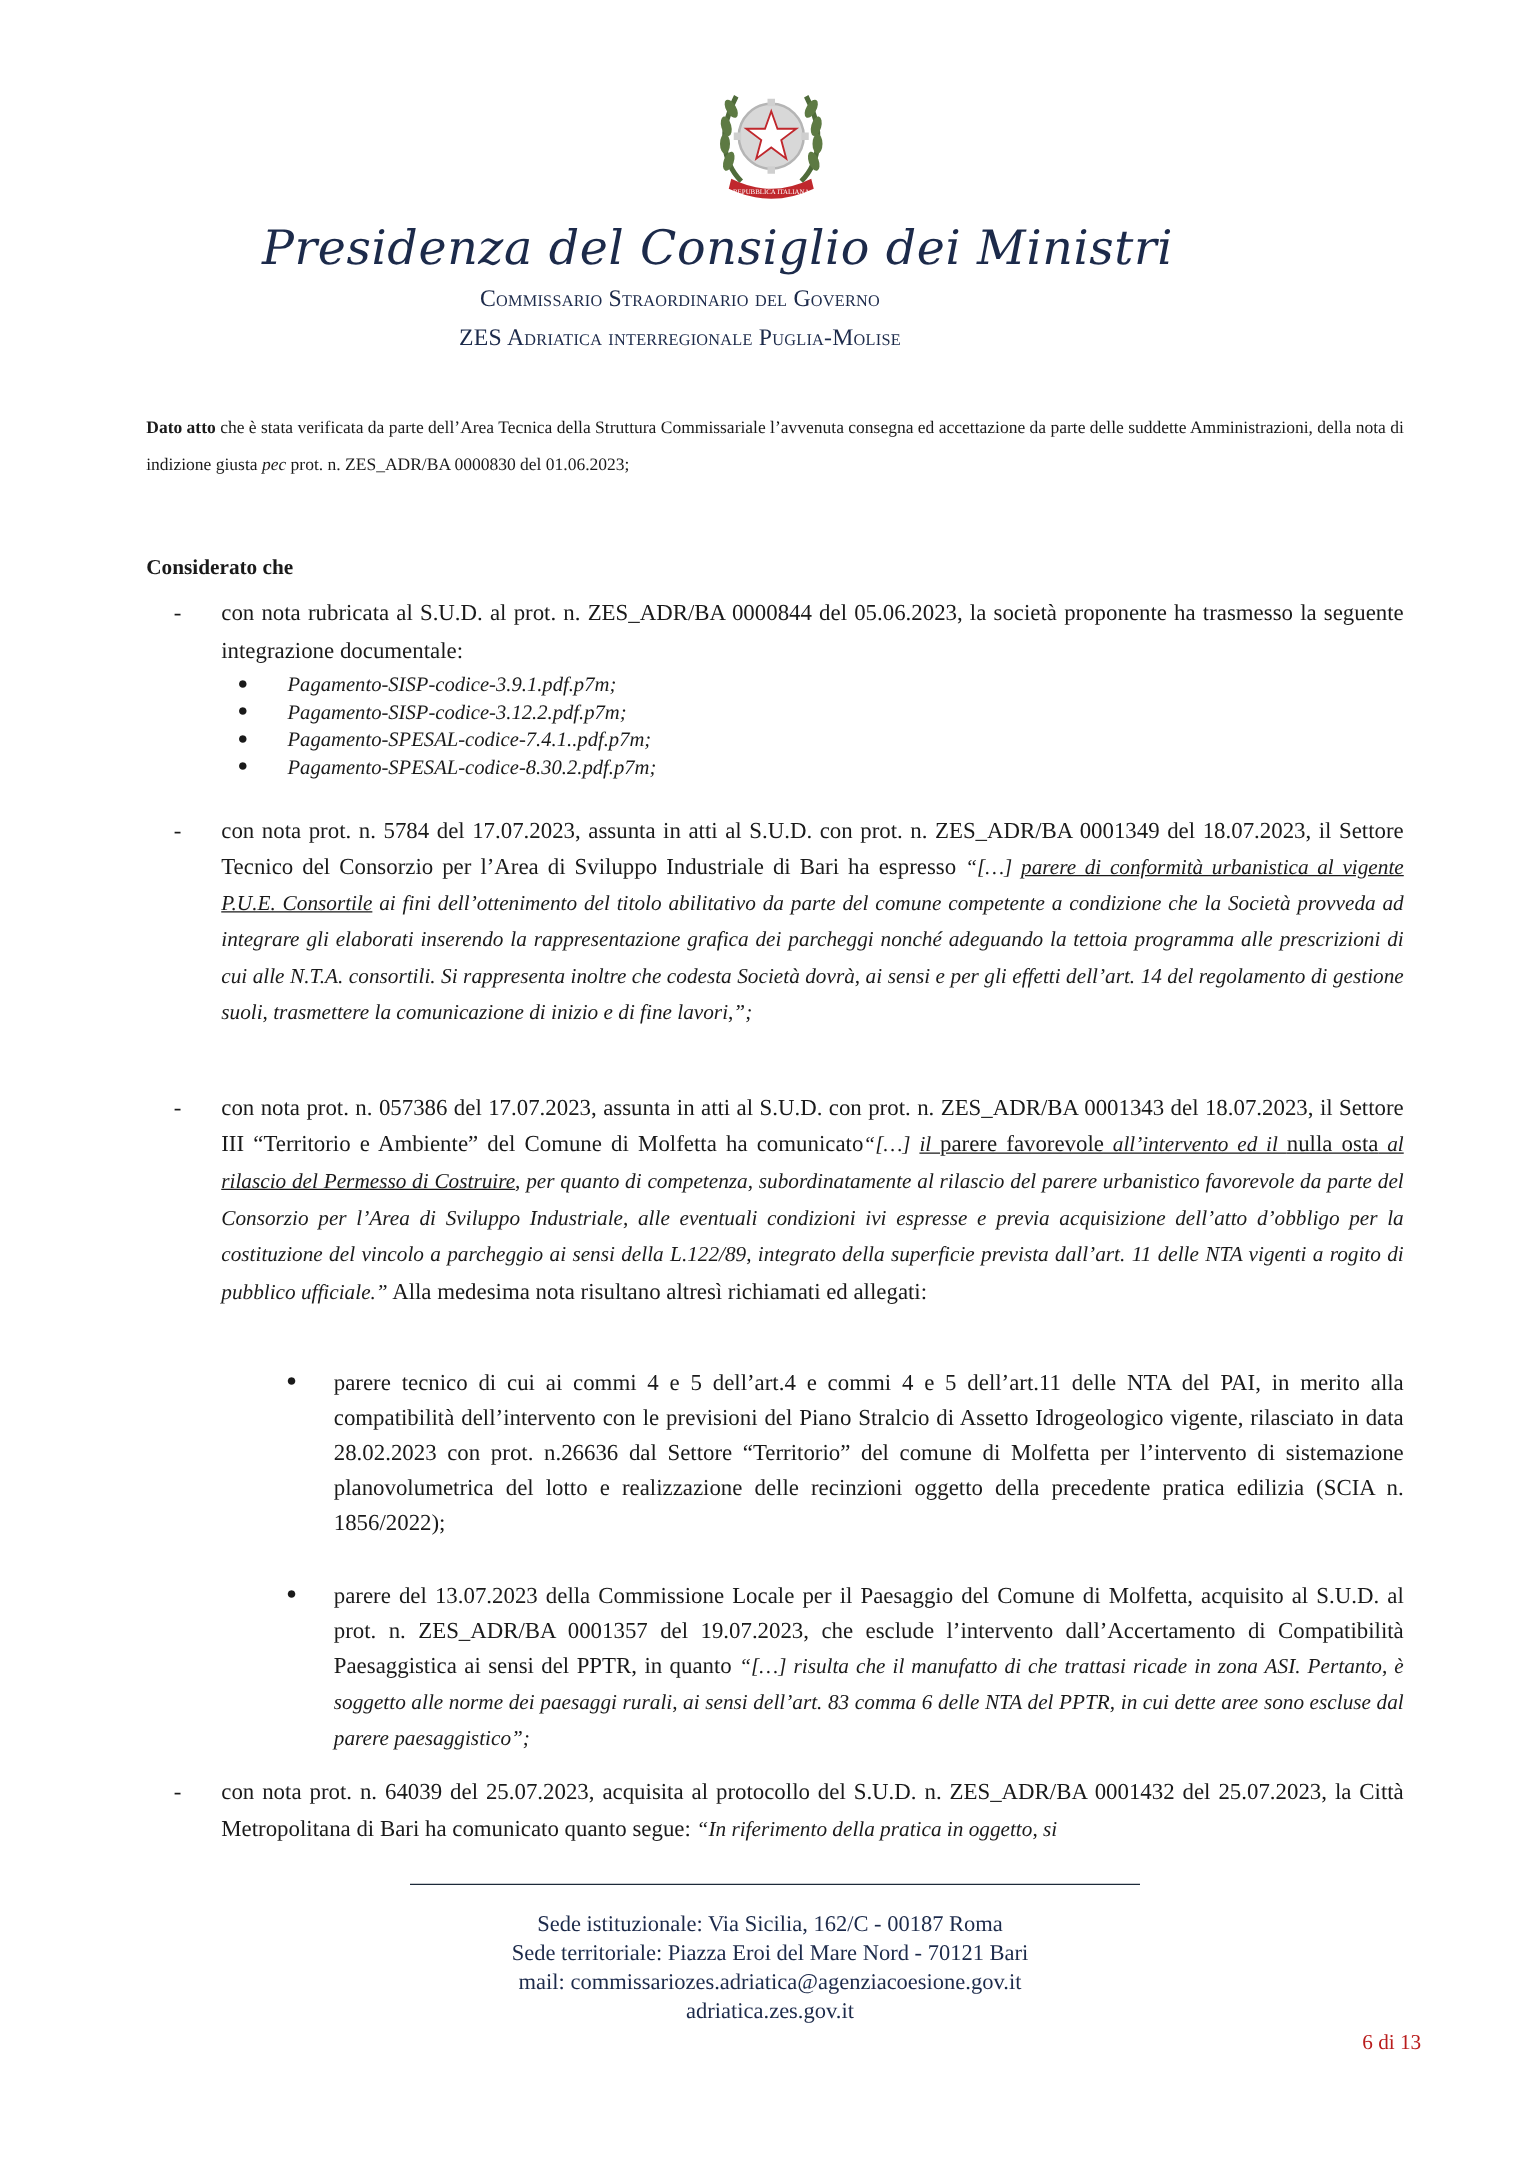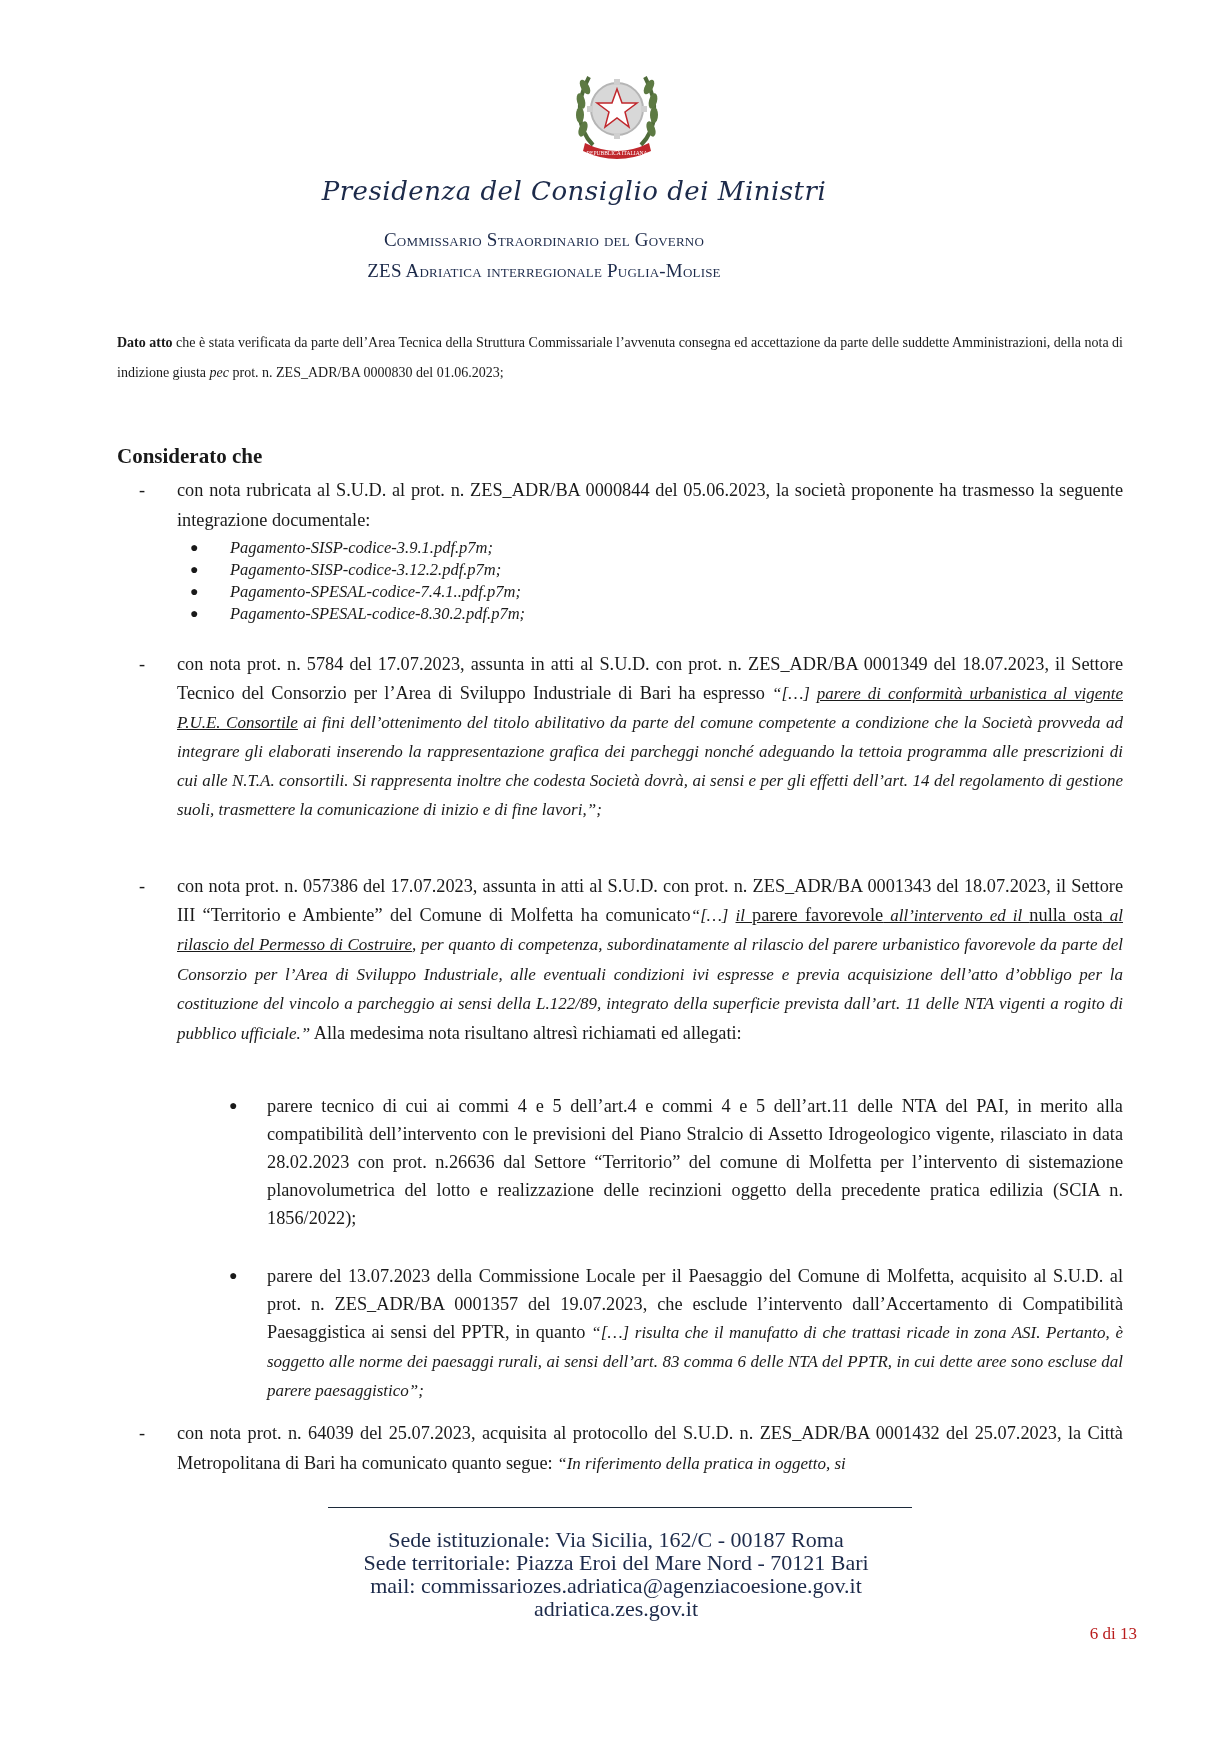--- a/index.html
+++ b/index.html
@@ -4,30 +4,30 @@
 <style>
   html, body { margin: 0; padding: 0; background: #ffffff; }
   body { width: 1232px; height: 1743px; position: relative; overflow: hidden;
          font-family: "Liberation Serif", "DejaVu Serif", serif; color: #1a1a1a; }
   .page { position: absolute; left: 0; top: 0; width: 1232px; height: 1743px; }
 
   
   .emblem { position: absolute; left: 571px; top: 63px; width: 92px; height: 100px; }
   .script-title { position: absolute; left: 0; width: 1148px; top: 176px; text-align: center;
                   font-family: "DejaVu Serif", "Liberation Serif", serif; font-style: italic;
-                  font-size: 26px; color: #1c2a4a; letter-spacing: 0.5px; }
+                  font-size: 38px; color: #1c2a4a; letter-spacing: 0.5px; }
   .subhead { position: absolute; left: 0; width: 1088px; text-align: center;
              font-variant: small-caps; font-size: 19px; color: #1c2a4a; letter-spacing: 0.2px; }
   .subhead.one { top: 229px; }
   .subhead.two { top: 260px; }
 
   
   .body { position: absolute; left: 117px; width: 1006px; font-size: 14px; line-height: 30px; text-align: justify; }
   .p-dato { top: 328px; }
-  .considerato { position: absolute; left: 117px; top: 444px; font-size: 21px; font-weight: bold; }
+  .considerato { position: absolute; left: 117px; top: 444px; font-size: 17px; font-weight: bold; }
 
   .dash-item { position: absolute; left: 117px; width: 1006px; font-size: 18.3px; line-height: 30px; }
   .dash-item .dash { position: absolute; left: 22px; top: 0; }
   .dash-item .txt { margin-left: 60px; text-align: justify; }
 
   .sub-list { position: absolute; left: 190px; font-size: 16.5px; line-height: 22px; font-style: italic; }
   .sub-list .row { position: relative; height: 22px; }
   .sub-list .bullet { position: absolute; left: 0; top: 0; font-style: normal; font-size: 14px; }
   .sub-list .name { position: absolute; left: 40px; white-space: nowrap; }
 
@@ -35,21 +35,21 @@
   .ul { text-decoration: underline; }
   .bold { font-weight: normal; }
 
   .bullet-item { position: absolute; left: 225px; width: 898px; font-size: 18.3px; line-height: 28px; }
   .bullet-item .dot { position: absolute; left: 4px; top: 0; font-size: 14px; }
   .bullet-item .txt { margin-left: 42px; text-align: justify; }
 
   
   .footer-rule { position: absolute; left: 328px; top: 1507px; width: 584px; height: 0; border-top: 1.5px solid #1c2a3a; }
   .footer { position: absolute; left: 0; width: 1232px; top: 1528px; text-align: center;
-            font-size: 22px; line-height: 23px; color: #1c2a4a; }
+            font-size: 18px; line-height: 23px; color: #1c2a4a; }
   .page-num { position: absolute; right: 95px; top: 1624px; font-size: 17px; color: #b91c1c; }
 </style>
 </head>
 <body>
 
 <div class="page">
 
   <div class="emblem">
     <svg width="92" height="100" viewBox="0 0 92 100" xmlns="http://www.w3.org/2000/svg">
 

